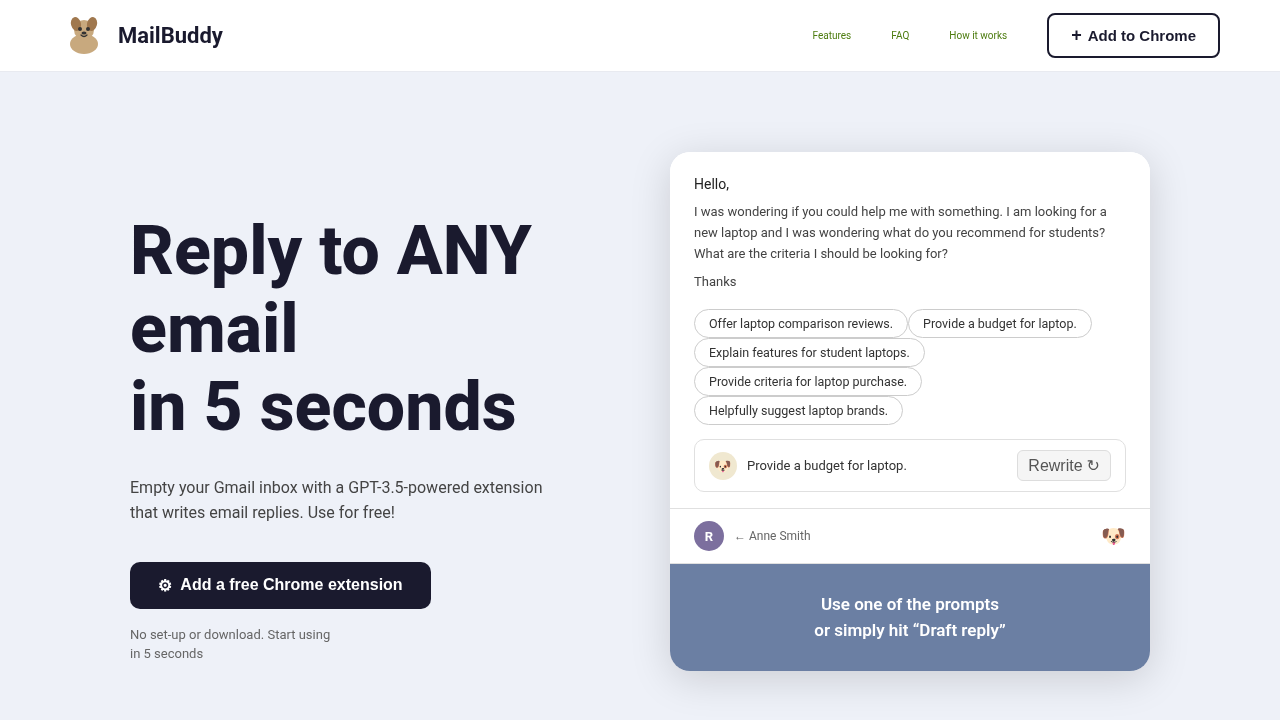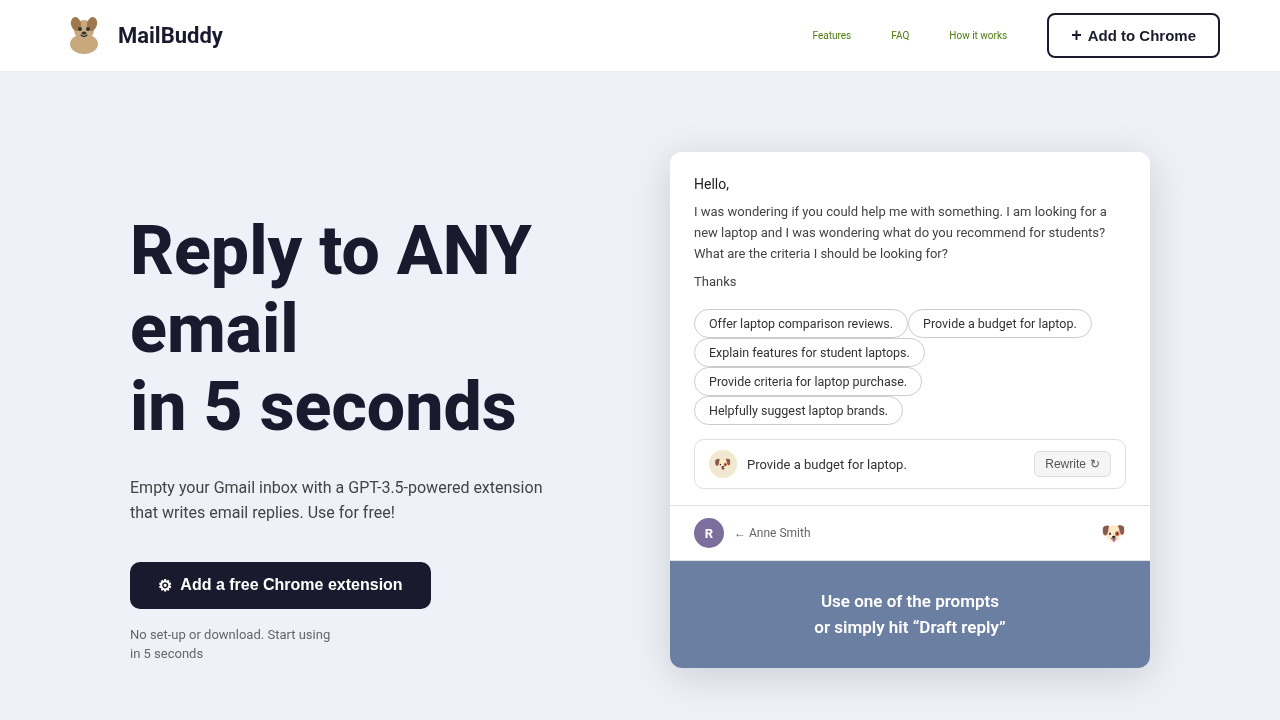--- a/index.html
+++ b/index.html
@@ -137,21 +137,21 @@
     .right-section {
       flex: 1;
       display: flex;
       align-items: flex-start;
       justify-content: flex-start;
     }
 
     .email-mockup {
       width: 480px;
       background: #ffffff;
-      border-radius: 12px;
+      border-radius: 20px;
       box-shadow: 0 8px 40px rgba(0,0,0,0.15);
       overflow: hidden;
     }
 
     .email-body {
       padding: 24px 24px 16px 24px;
       background: #ffffff;
     }
 
     .email-greeting {
@@ -221,21 +221,21 @@
     }
 
     .rewrite-btn {
       display: flex;
       align-items: center;
       gap: 4px;
       background: #f5f5f5;
       border: 1px solid #ddd;
       border-radius: 6px;
       padding: 5px 10px;
-      font-size: 12px;
+      font-size: 16px;
       color: #555;
       cursor: pointer;
     }
 
     
     .divider {
       height: 1px;
       background: #e0e0e0;
       margin: 0;
     }

